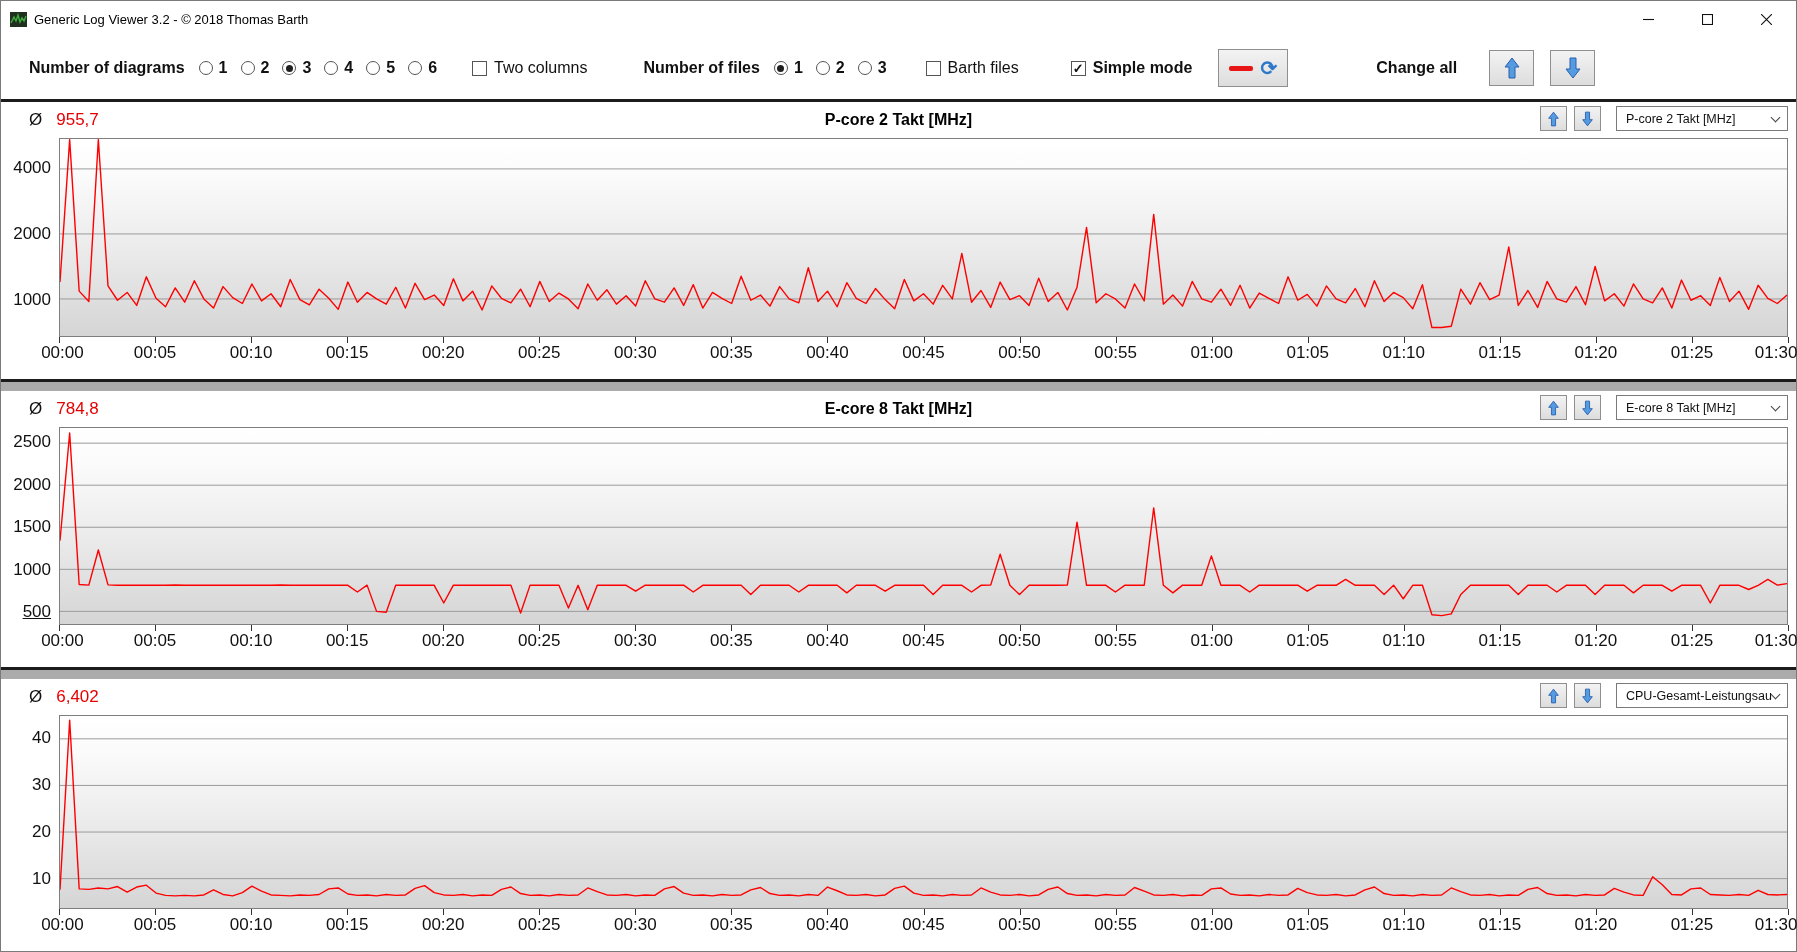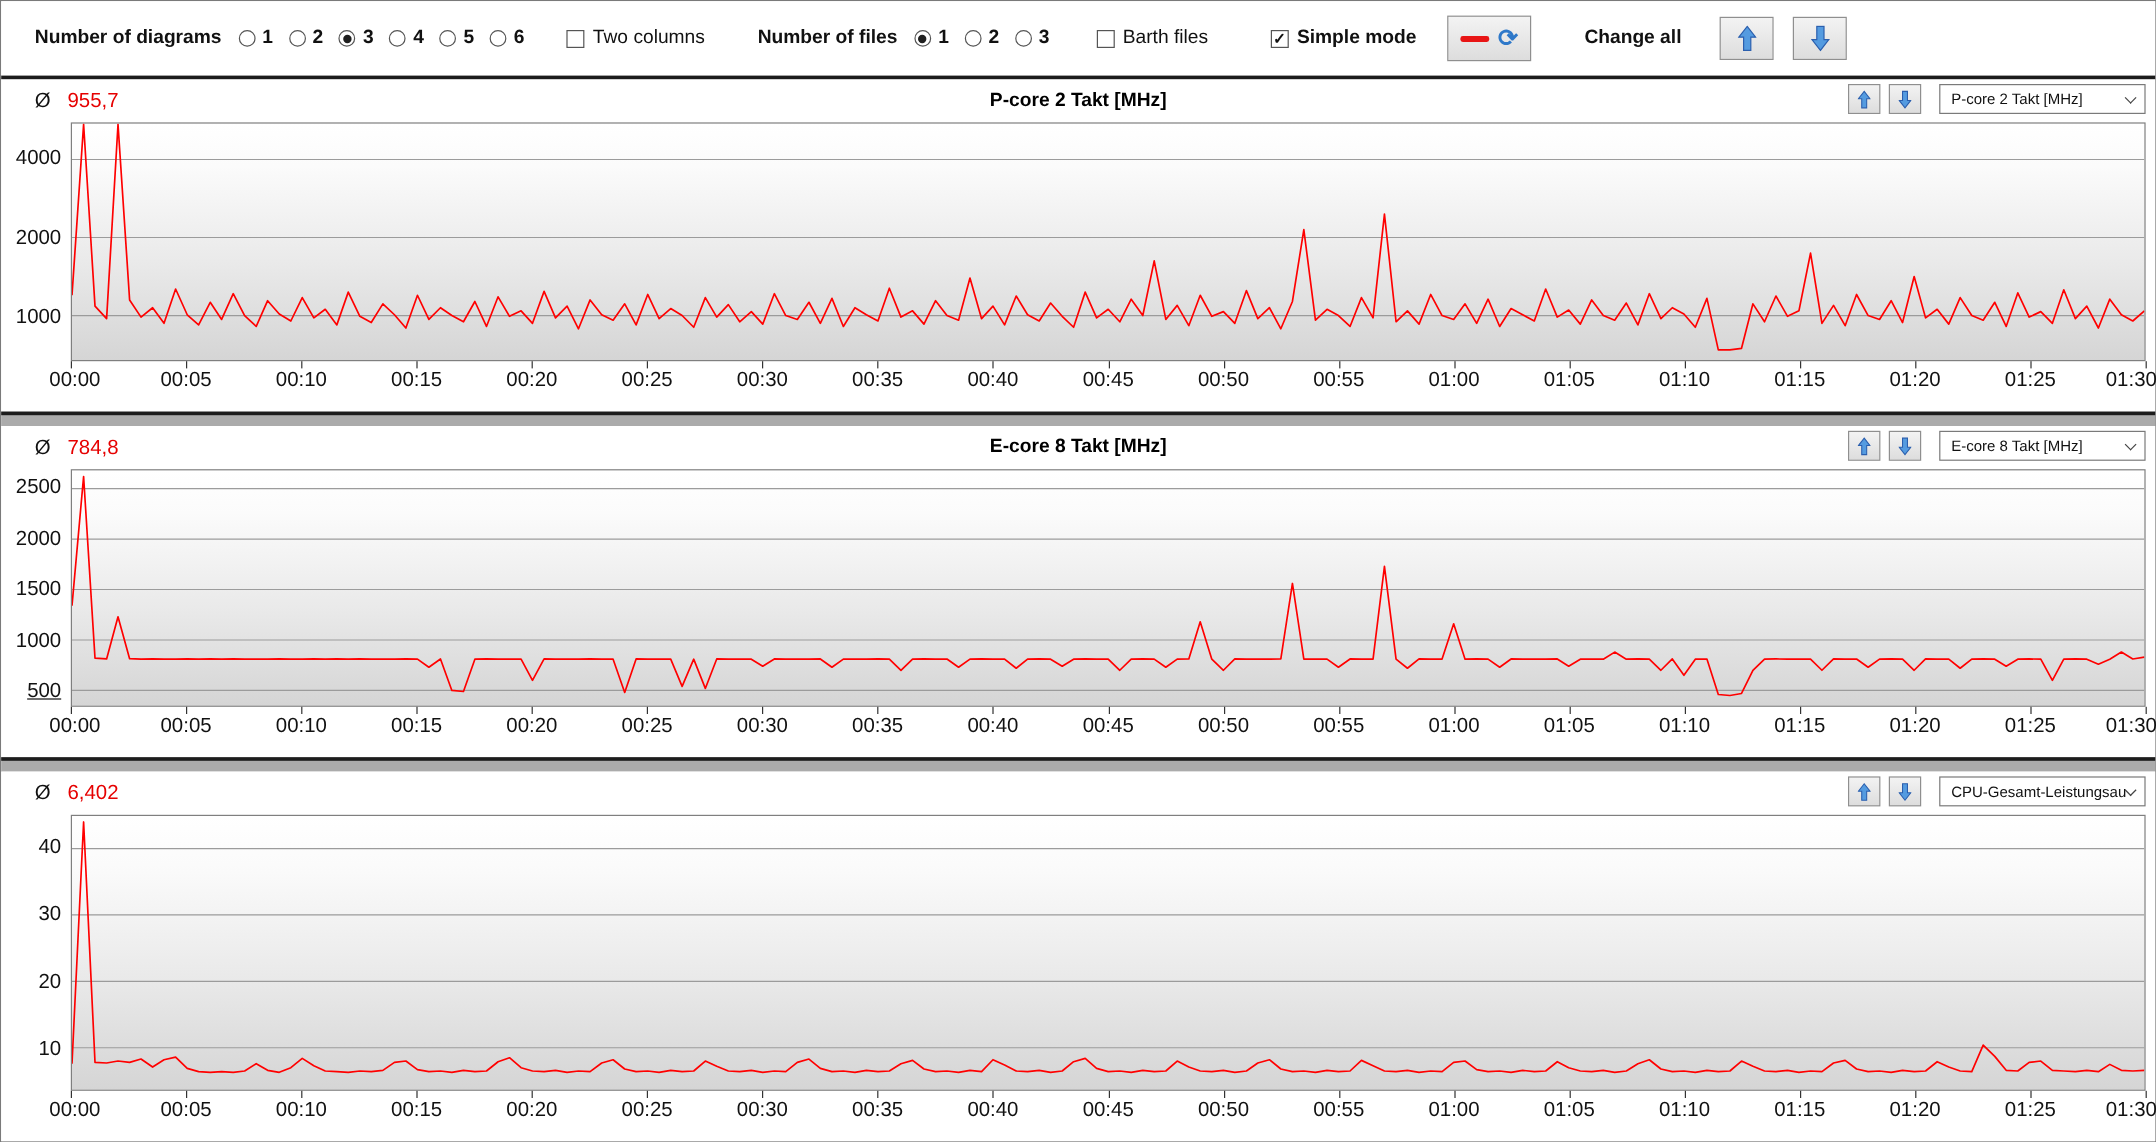--- a/index.html
+++ b/index.html
@@ -68,20 +68,44 @@
   .x-tick { position:absolute; top:0; width:1px; height:6px; background:#333; }
   .x-label { position:absolute; top:6px; transform:translateX(-50%); font-size:17px; color:#111; white-space:nowrap; }
   .x-label.first { transform:translateX(-42%); }
   .x-label.last { transform:translateX(-78%); }
 </style>
 </head>
 <body>
 
 <div class="window">
 
+  <div class="titlebar">
+    <svg class="app-icon" viewBox="0 0 17 15">
+      <rect x="0" y="0" width="17" height="15" fill="#20301f"></rect>
+      <polyline points="1,11 4,5 6,9 8,3 10,10 12,6 14,9 16,4" fill="none" stroke="#3fae3f" stroke-width="1.4"></polyline>
+    </svg>
+    <span class="title-text">Generic Log Viewer 3.2 - © 2018 Thomas Barth</span>
+    <div class="win-btns">
+      <div class="win-btn">
+        <svg width="11" height="11" viewBox="0 0 11 11">
+            <line x1="0" y1="5.5" x2="11" y2="5.5" stroke="#111" stroke-width="1.1"></line>
+          </svg>
+      </div>
+      <div class="win-btn">
+        <svg width="11" height="11" viewBox="0 0 11 11">
+            <rect x="0.5" y="0.5" width="10" height="10" fill="none" stroke="#111" stroke-width="1.1"></rect>
+          </svg>
+      </div>
+      <div class="win-btn">
+        <svg width="11" height="11" viewBox="0 0 11 11">
+            <path d="M0,0 L11,11 M11,0 L0,11" stroke="#111" stroke-width="1.1"></path>
+          </svg>
+      </div>
+    </div>
+  </div>
 
   <div class="toolbar">
     <span class="tb-label">Number of diagrams</span>
     <div class="radio-group">
       <span class="radio-item">
           <span class="radio-circle"></span>
           <span class="radio-num">1</span>
         </span>
       <span class="radio-item">
           <span class="radio-circle"></span>
@@ -101,21 +125,21 @@
         </span>
       <span class="radio-item">
           <span class="radio-circle"></span>
           <span class="radio-num">6</span>
         </span>
     </div>
 
     <span class="chk" style="margin-left:22px;"></span>
     <span class="chk-label">Two columns</span>
 
-    <span class="tb-label" style="margin-left:44px;">Number of files</span>
+    <span class="tb-label" style="margin-left:56px;">Number of files</span>
     <div class="radio-group">
       <span class="radio-item checked">
           <span class="radio-circle"></span>
           <span class="radio-num">1</span>
         </span>
       <span class="radio-item">
           <span class="radio-circle"></span>
           <span class="radio-num">2</span>
         </span>
       <span class="radio-item">
@@ -128,21 +152,21 @@
     <span class="chk-label">Barth files</span>
 
     <span class="chk" style="margin-left:52px;">✓</span>
     <span class="chk-label bold">Simple mode</span>
 
     <div class="tb-btn refresh-btn">
       <span class="red-dash"></span>
       <span class="refresh-glyph">⟳</span>
     </div>
 
-    <span class="tb-label" style="margin-left:44px;">Change all</span>
+    <span class="tb-label" style="margin-left:88px;">Change all</span>
     <div class="tb-btn arrow-btn-lg" style="margin-left:32px;">
       <svg width="16" height="22" viewBox="0 0 16 22">
           <polygon points="8,1 15,10 11,10 11,21 5,21 5,10 1,10" fill="#549be0" stroke="#2b5fae" stroke-width="1"></polygon>
         </svg>
     </div>
     <div class="tb-btn arrow-btn-lg" style="margin-left:16px;">
       <svg width="16" height="22" viewBox="0 0 16 22">
           <polygon points="8,21 1,12 5,12 5,1 11,1 11,12 15,12" fill="#549be0" stroke="#2b5fae" stroke-width="1"></polygon>
         </svg>
     </div>

